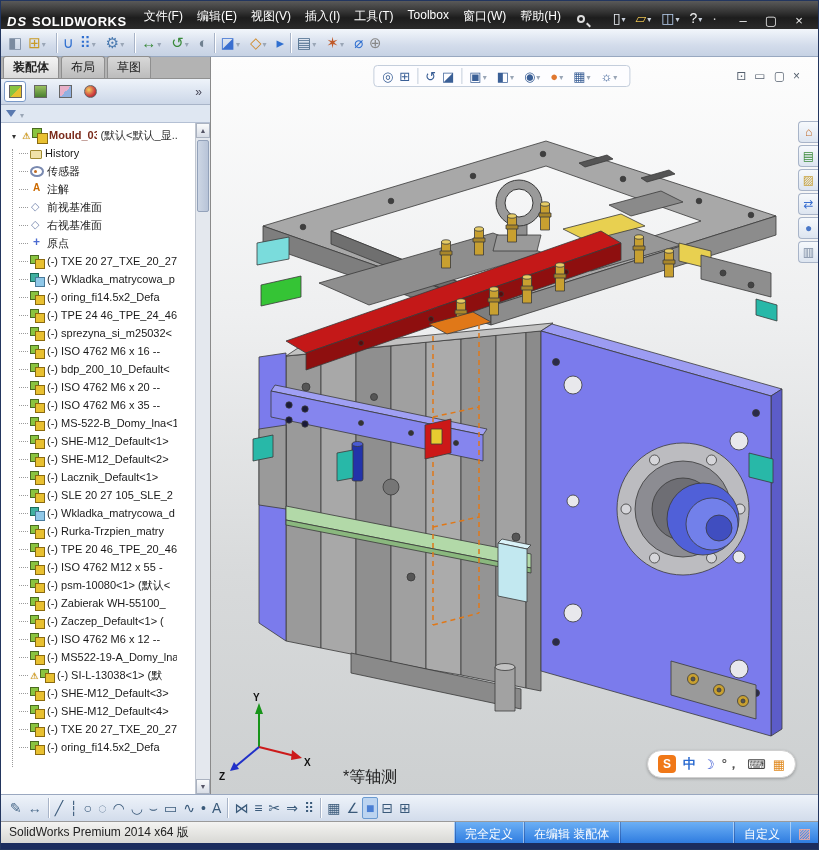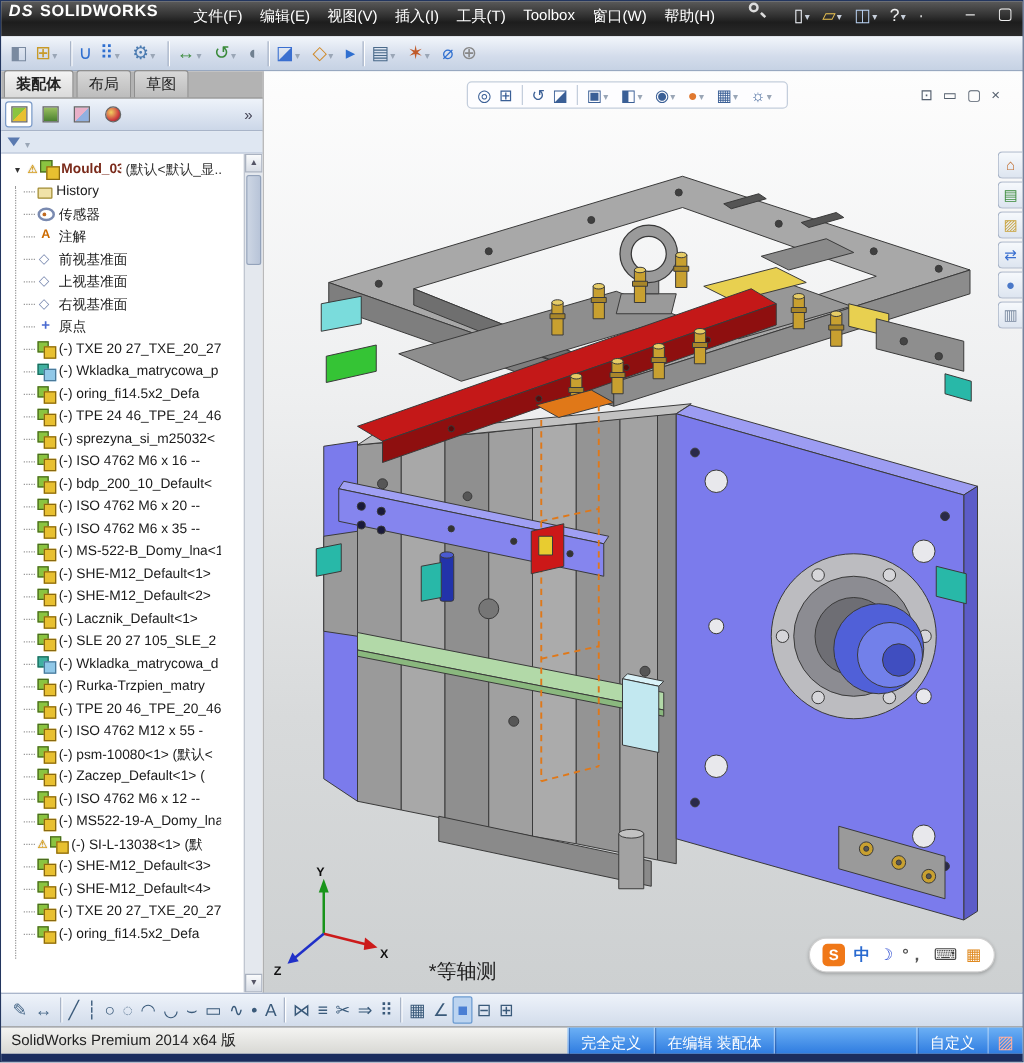--- a/index.html
+++ b/index.html
@@ -1,21 +1,21 @@
 <!DOCTYPE html>
 <html style="--plate-purple: #7b7bec; --plate-purple-light: #9c9cf2; --frame-gray: #a8a8a8; --bar-red: #c41818; --latch-green: #b2d9a8; --highlight-orange: #e07818; --pin-gold: #c8a030; --block-teal: #28b8a8; --block-cyan: #7adcdc; --block-yellow: #e8d050; --block-green: #35c435; --cylinder-blue: #5060d8; --block-lightblue: #c2e8f0; --status-accent: #2f7ce0;"><head>
 <meta charset="utf-8">
 <style>
 *{box-sizing:border-box;margin:0;padding:0}
 html,body{width:819px;height:850px;overflow:hidden}
 body{font-family:"Liberation Sans","DejaVu Sans",sans-serif;font-size:12px;background:#fff;color:#222}
 .window{width:819px;height:850px;display:flex;flex-direction:column;border:1px solid #23365f;background:#d4dcea}
 
 
-.titlebar{height:28px;flex:0 0 28px;display:flex;align-items:flex-start;gap:11px;padding:0 6px;background:linear-gradient(#5a5a5a,#333 40%,#1d1d1d 60%,#2b2b2b);color:#fff}
+.titlebar{height:28px;flex:0 0 28px;display:flex;align-items:flex-end;gap:0;padding:0 6px;background:linear-gradient(#5a5a5a,#333 40%,#1d1d1d 60%,#2b2b2b);color:#fff}
 .brand{display:flex;align-items:center;gap:5px;margin-right:10px}
 .brand-ds{font-weight:bold;font-style:italic;font-size:13px;letter-spacing:1px}
 .brand-name{font-weight:bold;font-size:13px;letter-spacing:.5px}
 .menubar{display:flex}
 .menu-item{padding:4px 7px;font-size:12px;cursor:default;white-space:nowrap}
 .search-icon{width:15px;height:15px;position:relative;margin:0 8px;flex:0 0 15px}
 .search-icon i{position:absolute;left:1px;top:1px;width:8px;height:8px;border:2px solid #ddd;border-radius:50%;display:block}
 .search-icon:after{content:'';position:absolute;left:10px;top:10px;width:5px;height:2px;background:#ddd;transform:rotate(45deg)}
 .quick-icons{display:flex;align-items:center;margin-left:auto}
 .tool-btn{display:flex;align-items:center;height:22px;padding:0 3px;border-radius:3px;cursor:default}
@@ -304,24 +304,20 @@
             <div class="trow child">
               <span class="ticon t-annotations"></span>
               <span class="tlabel">注解</span>
             </div>
             <div class="trow child">
               <span class="ticon t-plane"></span>
               <span class="tlabel">前视基准面</span>
             </div>
             <div class="trow child">
               <span class="ticon t-plane"></span>
-              <span class="tlabel">上视基准面</span>
-            </div>
-            <div class="trow child">
-              <span class="ticon t-plane"></span>
               <span class="tlabel">右视基准面</span>
             </div>
             <div class="trow child">
               <span class="ticon t-origin"></span>
               <span class="tlabel">原点</span>
             </div>
             <div class="trow child">
               <span class="ticon t-part"></span>
               <span class="tlabel">(-) TXE 20 27_TXE_20_27</span>
             </div>
@@ -389,20 +385,24 @@
               <span class="ticon t-part"></span>
               <span class="tlabel">(-) TPE 20 46_TPE_20_46</span>
             </div>
             <div class="trow child">
               <span class="ticon t-part"></span>
               <span class="tlabel">(-) ISO 4762 M12 x 55 -</span>
             </div>
             <div class="trow child">
               <span class="ticon t-part"></span>
               <span class="tlabel">(-) psm-10080&lt;1&gt; (默认&lt;</span>
+            </div>
+            <div class="trow child">
+              <span class="ticon t-part"></span>
+              <span class="tlabel">(-) Zabierak  WH-55100_</span>
             </div>
             <div class="trow child">
               <span class="ticon t-part"></span>
               <span class="tlabel">(-) Zaczep_Default&lt;1&gt; (</span>
             </div>
             <div class="trow child">
               <span class="ticon t-part"></span>
               <span class="tlabel">(-) ISO 4762 M6 x 12 --</span>
             </div>
             <div class="trow child">

